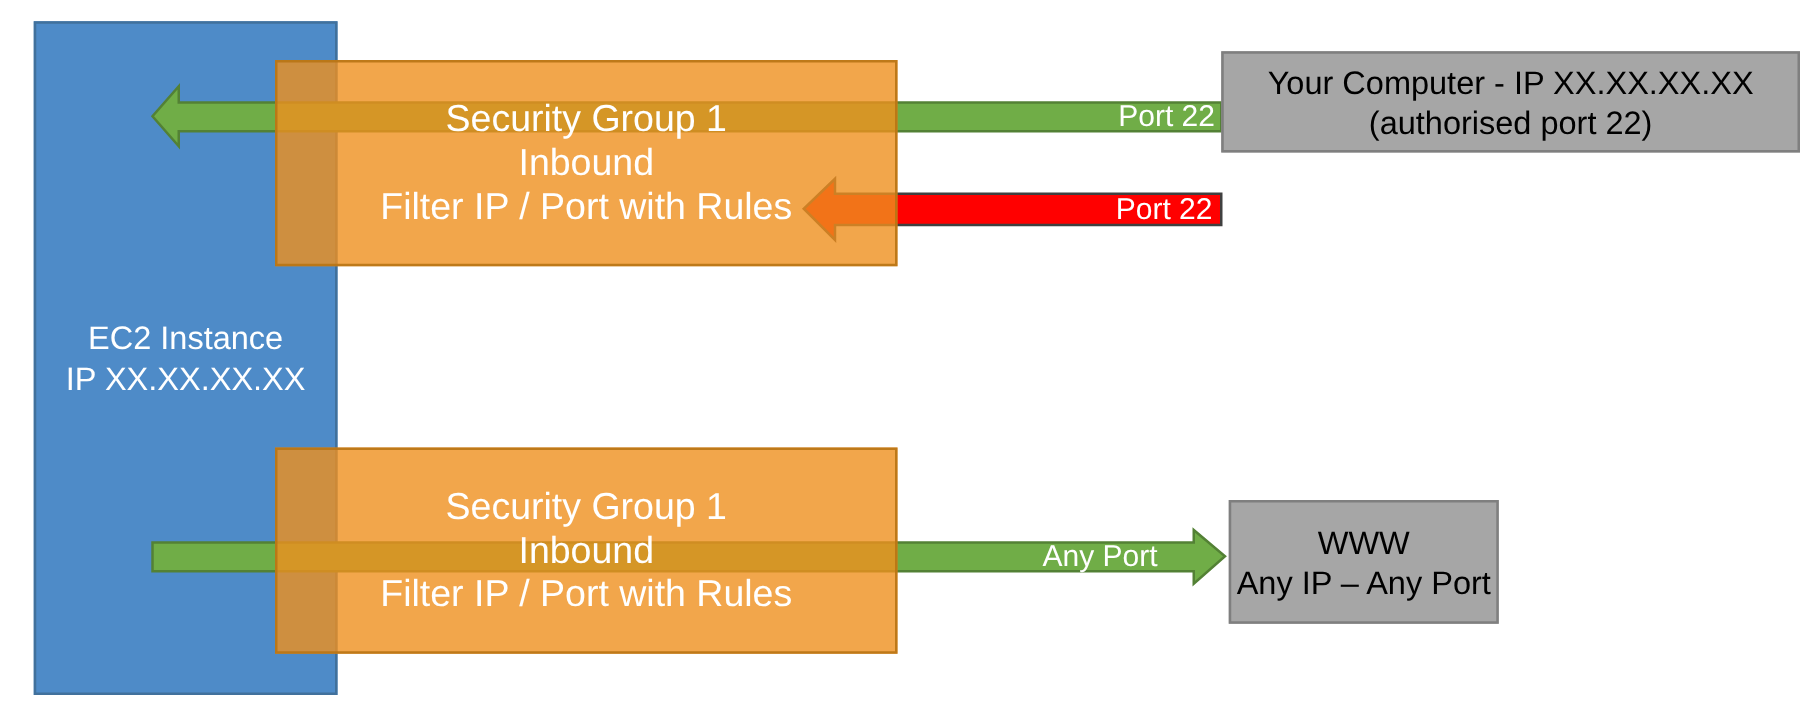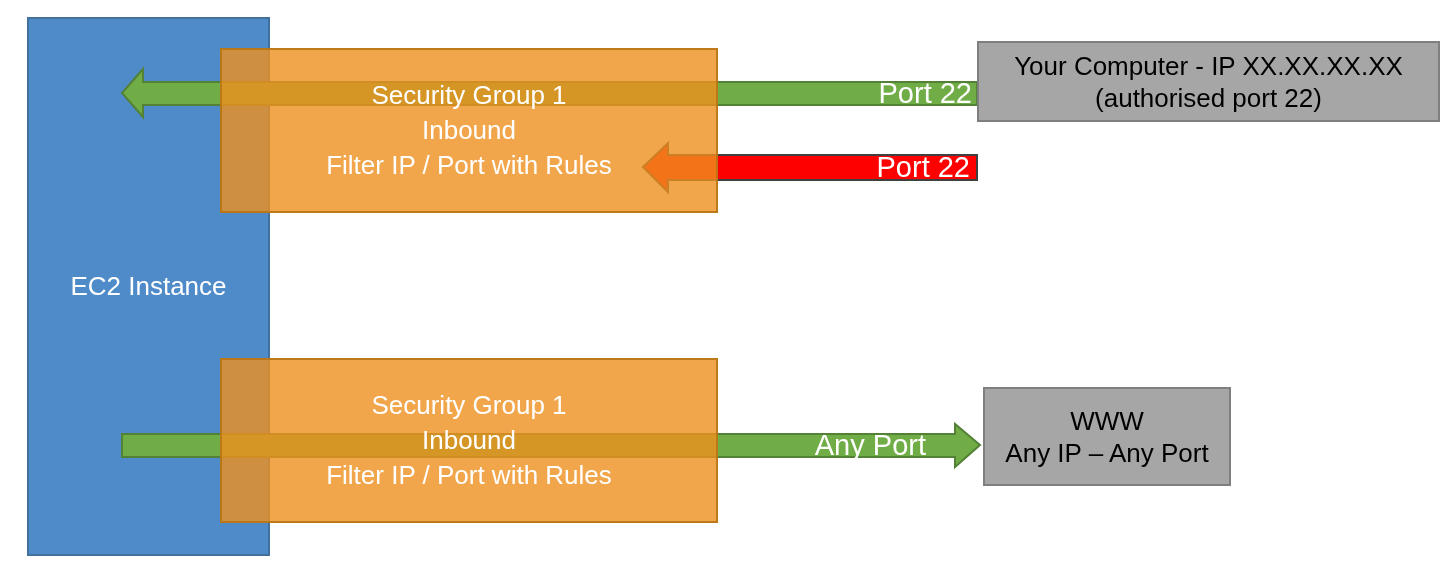--- a/index.html
+++ b/index.html
@@ -23,49 +23,50 @@
   
   .sg-box{
     left:220px;width:498px;height:165px;
     background:rgba(239,144,30,0.8);
     border:2px solid rgba(184,116,20,0.9);
     display:flex;flex-direction:column;justify-content:center;align-items:center;
     z-index:3;
   }
   #sg-inbound{top:48px;}
   #sg-outbound{top:358px;}
-  .sg-box .line{color:#ffffff;font-size:26px;line-height:35px;text-align:left;white-space:nowrap;}
+  .sg-box .line{color:#ffffff;font-size:30px;line-height:35px;text-align:left;white-space:nowrap;}
 
   
   .gray-box{
     background:#A6A6A6;border:2px solid #7F7F7F;
     display:flex;flex-direction:column;justify-content:center;align-items:center;
     z-index:3;
   }
   #your-computer-box{left:977px;top:41px;width:463px;height:81px;}
   #other-computer-box{left:977px;top:135px;width:463px;height:85px;}
-  #www-box{left:983px;top:387px;width:248px;height:99px;}
+  #www-box{left:983px;top:400px;width:216px;height:99px;}
   .gray-box .line{color:#000000;font-size:26px;line-height:32px;text-align:center;white-space:nowrap;}
 
   
   .flow-label{
-    color:#ffffff;font-size:29px;line-height:29px;white-space:nowrap;
+    color:#ffffff;font-size:24px;line-height:29px;white-space:nowrap;
     text-align:right;z-index:4;
   }
   #label-inbound-allowed{right:474px;top:79px;}
   #label-inbound-blocked{right:476px;top:153px;}
   #label-outbound{right:520px;top:431px;}
 </style>
 </head>
 <body>
 
 <div id="canvas">
 
   <div id="ec2-box" class="abs">
     <span class="line">EC2 Instance</span>
+    <span class="line">IP XX.XX.XX.XX</span>
   </div>
 
   <svg id="arrows" class="abs" viewBox="0 0 1446 578">
     <polygon points="977,82 143,82 143,69 122,93 143,117 143,105 977,105" stroke="#538135" stroke-width="2" fill="#70AD47"></polygon>
     <polygon points="977,155 668,155 668,143 643,167 668,192 668,180 977,180" stroke="#404040" stroke-width="2" fill="#FF0000"></polygon>
     <polygon points="122,434 955,434 955,424 980,445 955,467 955,457 122,457" stroke="#538135" stroke-width="2" fill="#70AD47"></polygon>
   </svg>
 
   <div id="sg-inbound" class="abs sg-box">
     <span class="line">Security Group 1</span>

